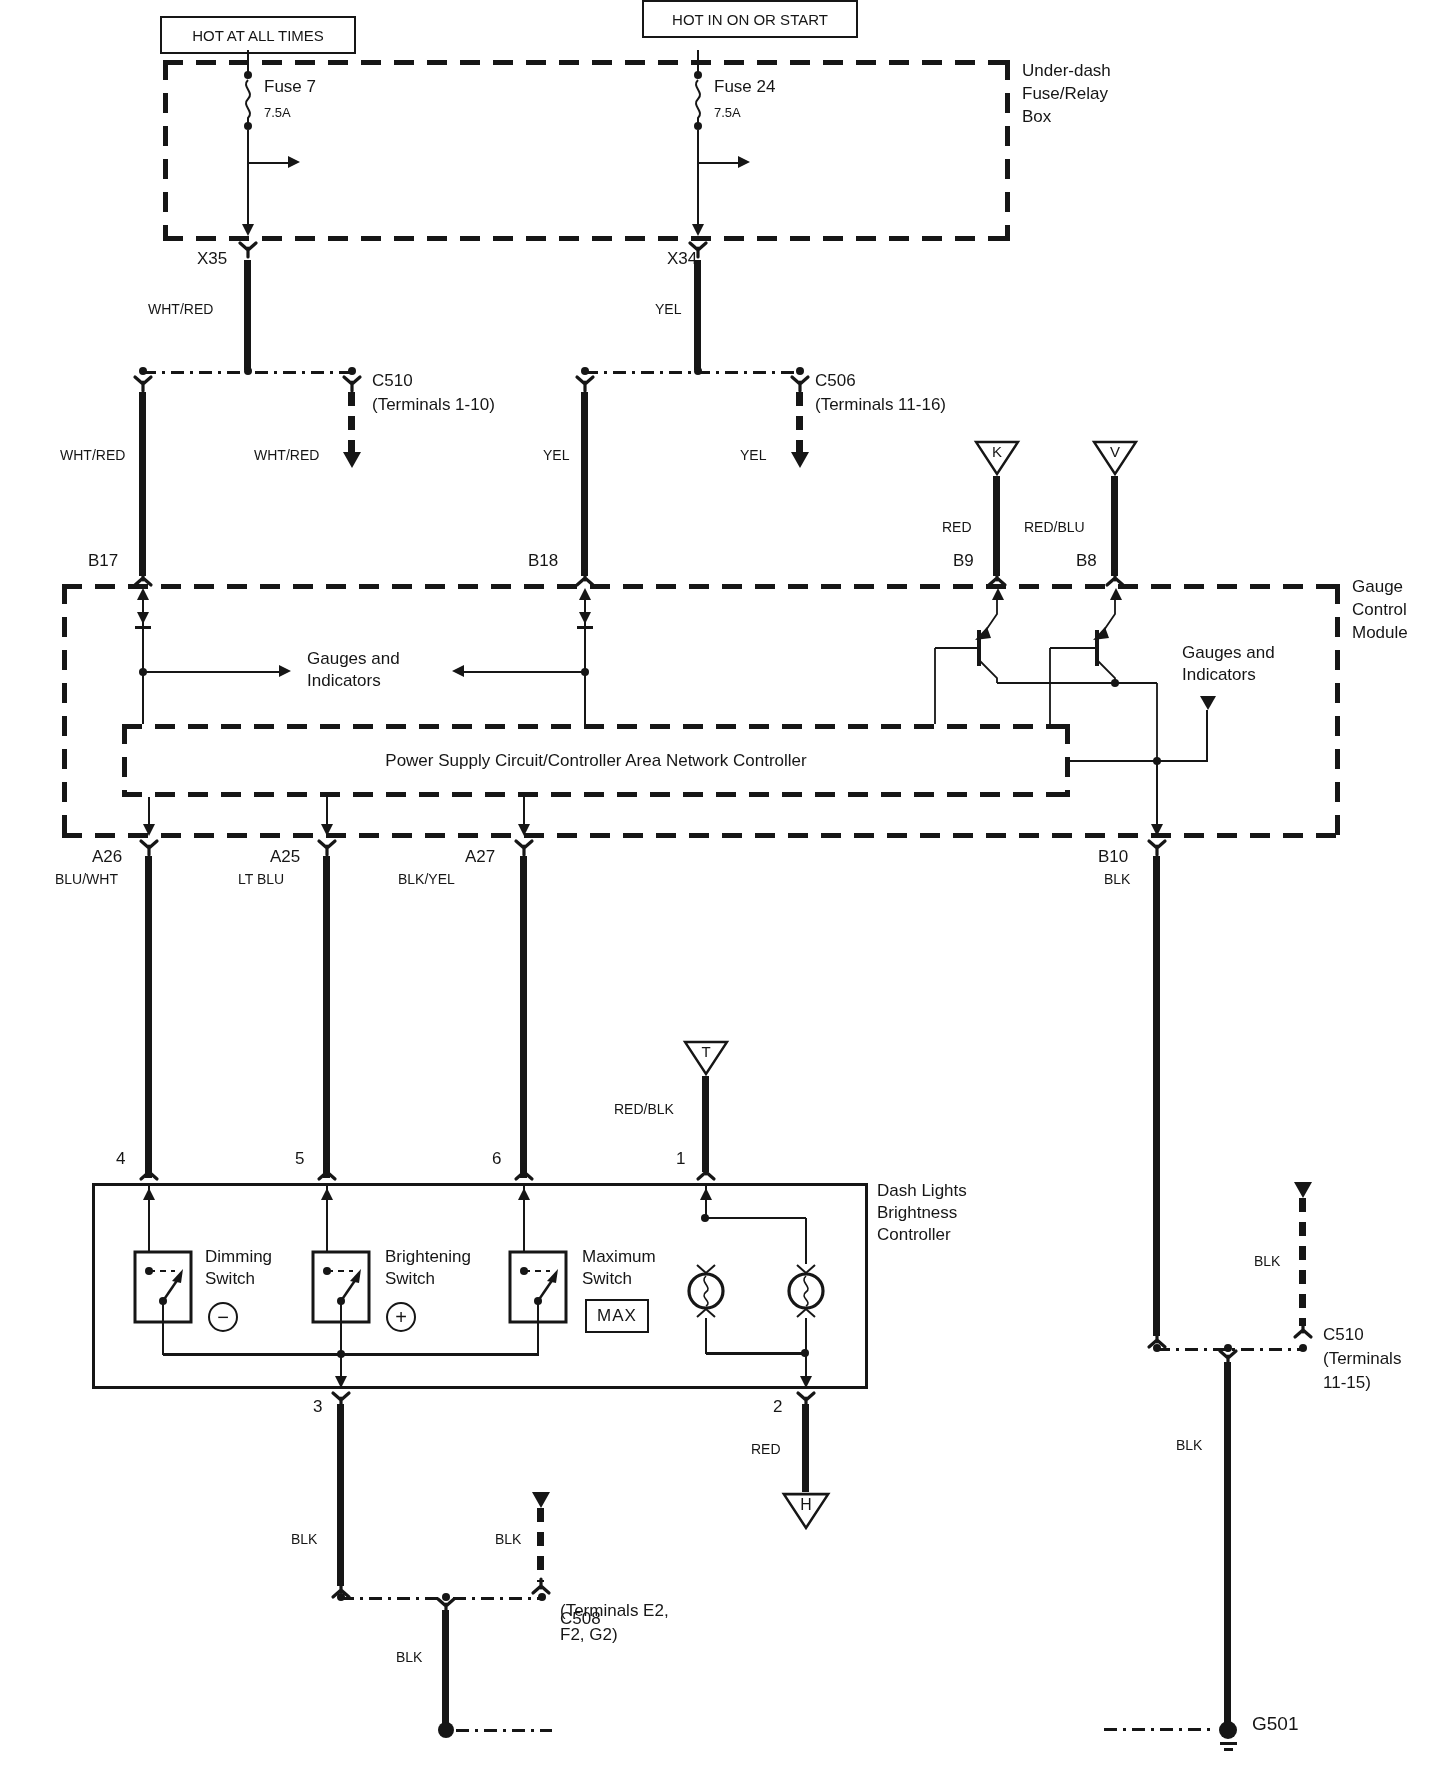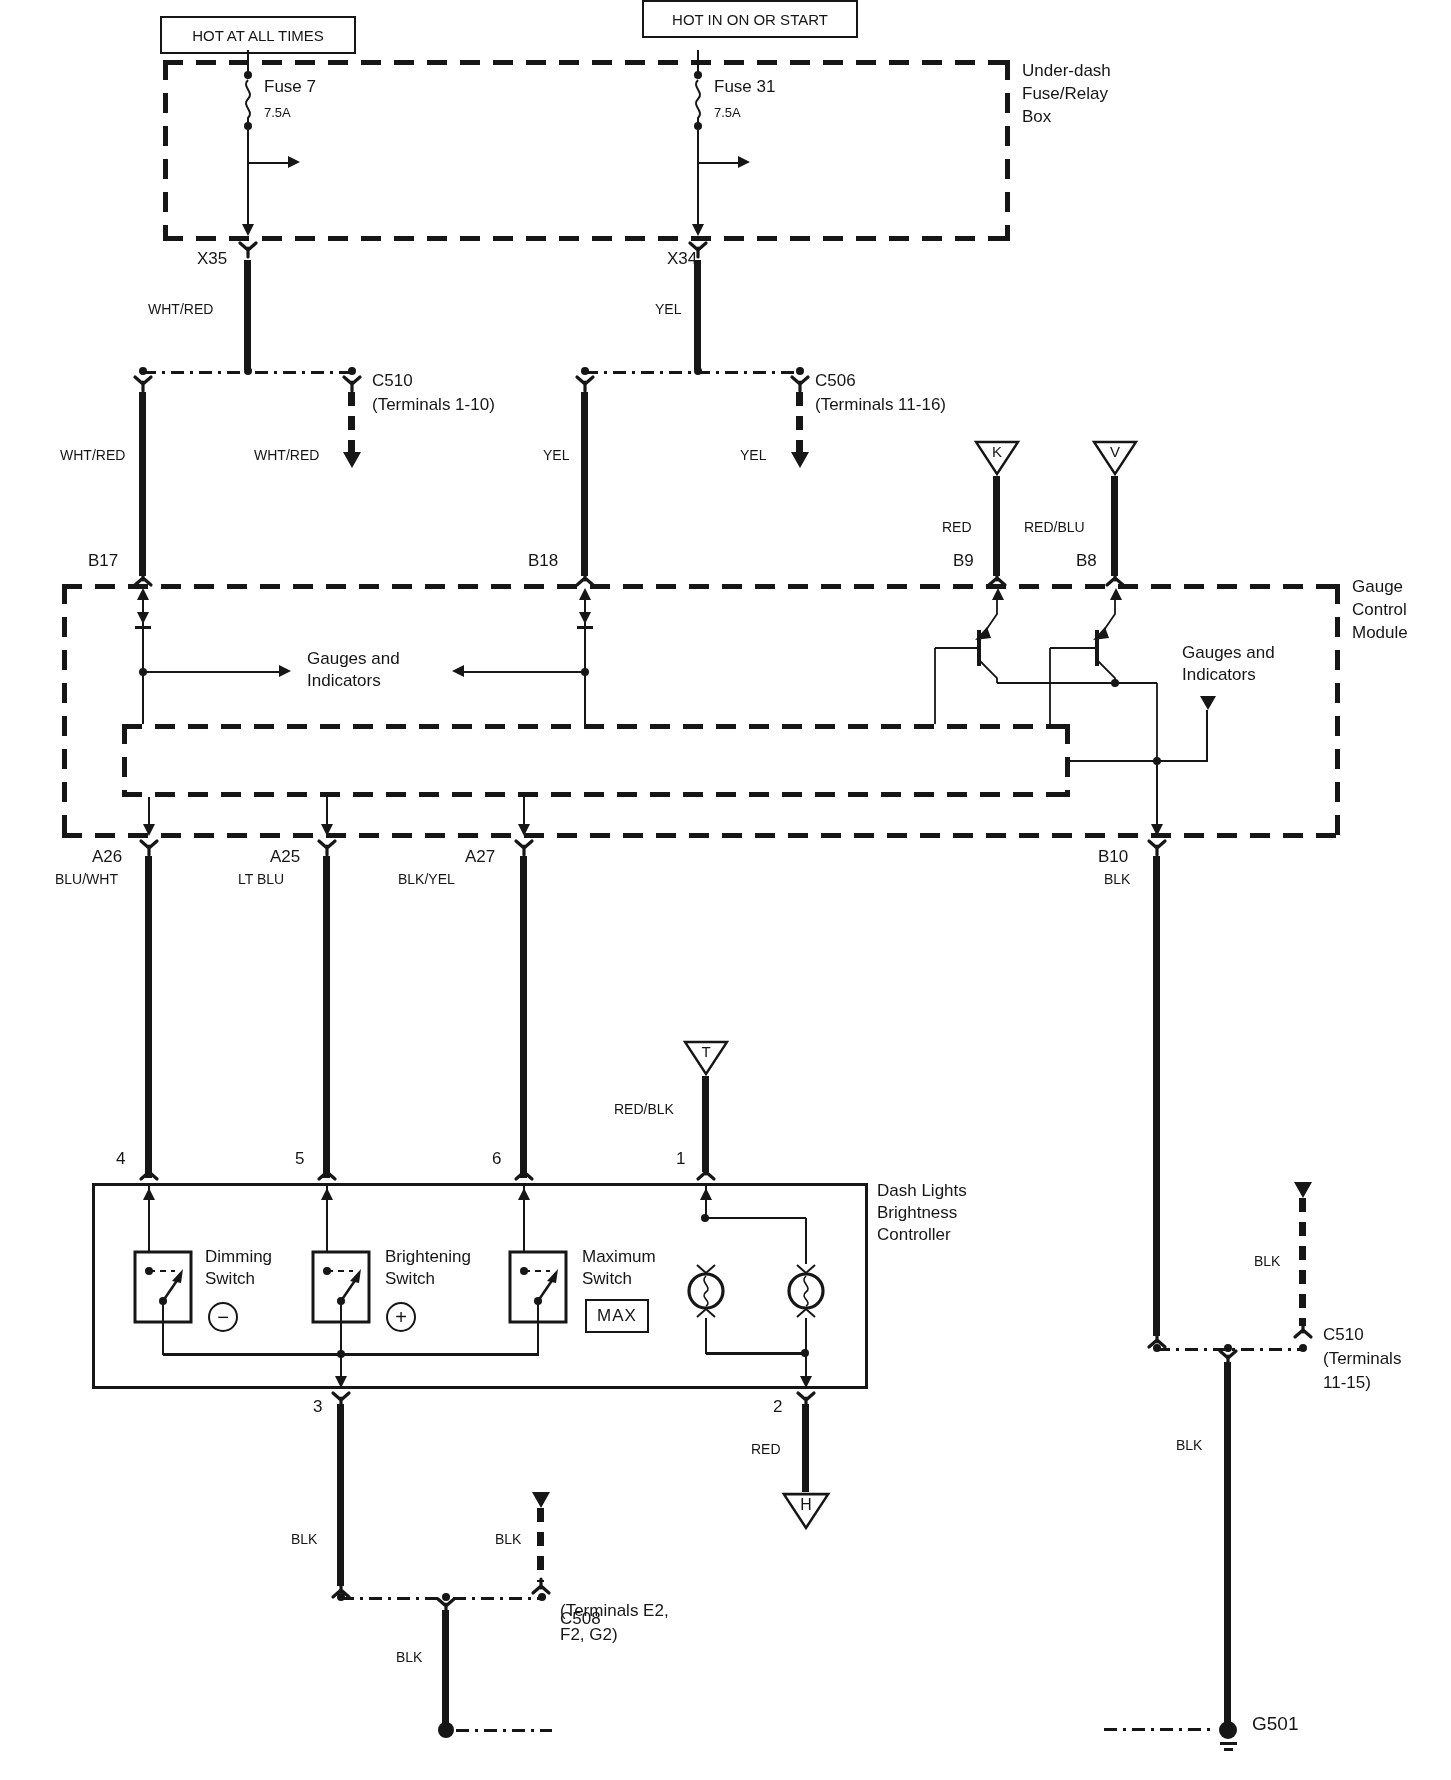--- a/index.html
+++ b/index.html
@@ -69,21 +69,21 @@
   <div class="t t17" style="left:197px;top:250px;">X35</div>
   <div class="vthick" style="left:244px;top:260px;height:110px;"></div>
   <div class="t t14" style="left:148px;top:302px;">WHT/RED</div>
 
   <div class="vn" style="left:697px;top:50px;height:26px;"></div>
   <div class="dot" style="left:694px;top:71px;"></div>
   <svg style="left:688px;top:80px;" width="20" height="44" viewBox="0 0 20 44">
     <path class="ln" stroke-width="2" d="M10,0 C3,7 17,12 10,19 C3,26 17,31 10,38 L10,44"></path>
   </svg>
   <div class="dot" style="left:694px;top:122px;"></div>
-  <div class="t t17" style="left:714px;top:78px;">Fuse 31</div>
+  <div class="t t17" style="left:714px;top:78px;">Fuse 24</div>
   <div class="t t13" style="left:714px;top:106px;">7.5A</div>
   <div class="vn" style="left:697px;top:130px;height:96px;"></div>
   <div class="hn" style="left:698px;top:162px;width:40px;"></div>
   <div class="arr-r" style="left:738px;top:156px;"></div>
   <div class="arr-d" style="left:692px;top:224px;"></div>
   <svg style="left:688px;top:242px;" width="20" height="16" viewBox="0 0 20 16">
     <path class="ln" stroke-width="3.2" stroke-linecap="round" d="M10,15 V6 M2,1 L10,8 L18,1"></path>
   </svg>
   <div class="t t17" style="left:648px;top:250px;margin-left:19px;">X34</div>
   <div class="vthick" style="left:694px;top:260px;height:110px;"></div>
@@ -177,20 +177,21 @@
   <div class="arr-d" style="left:579px;top:612px;"></div>
   <div class="hn" style="left:577px;top:626px;width:16px;height:3px;"></div>
   <div class="arr-l" style="left:452px;top:665px;"></div>
   <div class="hn" style="left:464px;top:671px;width:121px;"></div>
   <div class="dot" style="left:581px;top:668px;"></div>
 
   <div class="dh" style="left:122px;top:724px;width:948px;"></div>
   <div class="dh" style="left:122px;top:792px;width:948px;"></div>
   <div class="dv" style="left:122px;top:724px;height:73px;"></div>
   <div class="dv" style="left:1065px;top:724px;height:73px;"></div>
+  <div class="psu-text" style="left:132px;top:724px;width:928px;height:73px;">Power Supply Circuit/Controller Area Network Controller</div>
 
   <div class="vn" style="left:148px;top:797px;height:36px;"></div>
   <div class="vn" style="left:326px;top:797px;height:36px;"></div>
   <div class="vn" style="left:523px;top:797px;height:36px;"></div>
   <div class="arr-d" style="left:143px;top:824px;"></div>
   <div class="arr-d" style="left:321px;top:824px;"></div>
   <div class="arr-d" style="left:518px;top:824px;"></div>
 
   <svg style="left:925px;top:590px;" width="295" height="205" viewBox="0 0 295 205">
     <path class="ln" stroke-width="1.8" d="M72,2 V24 L59,43"></path>

